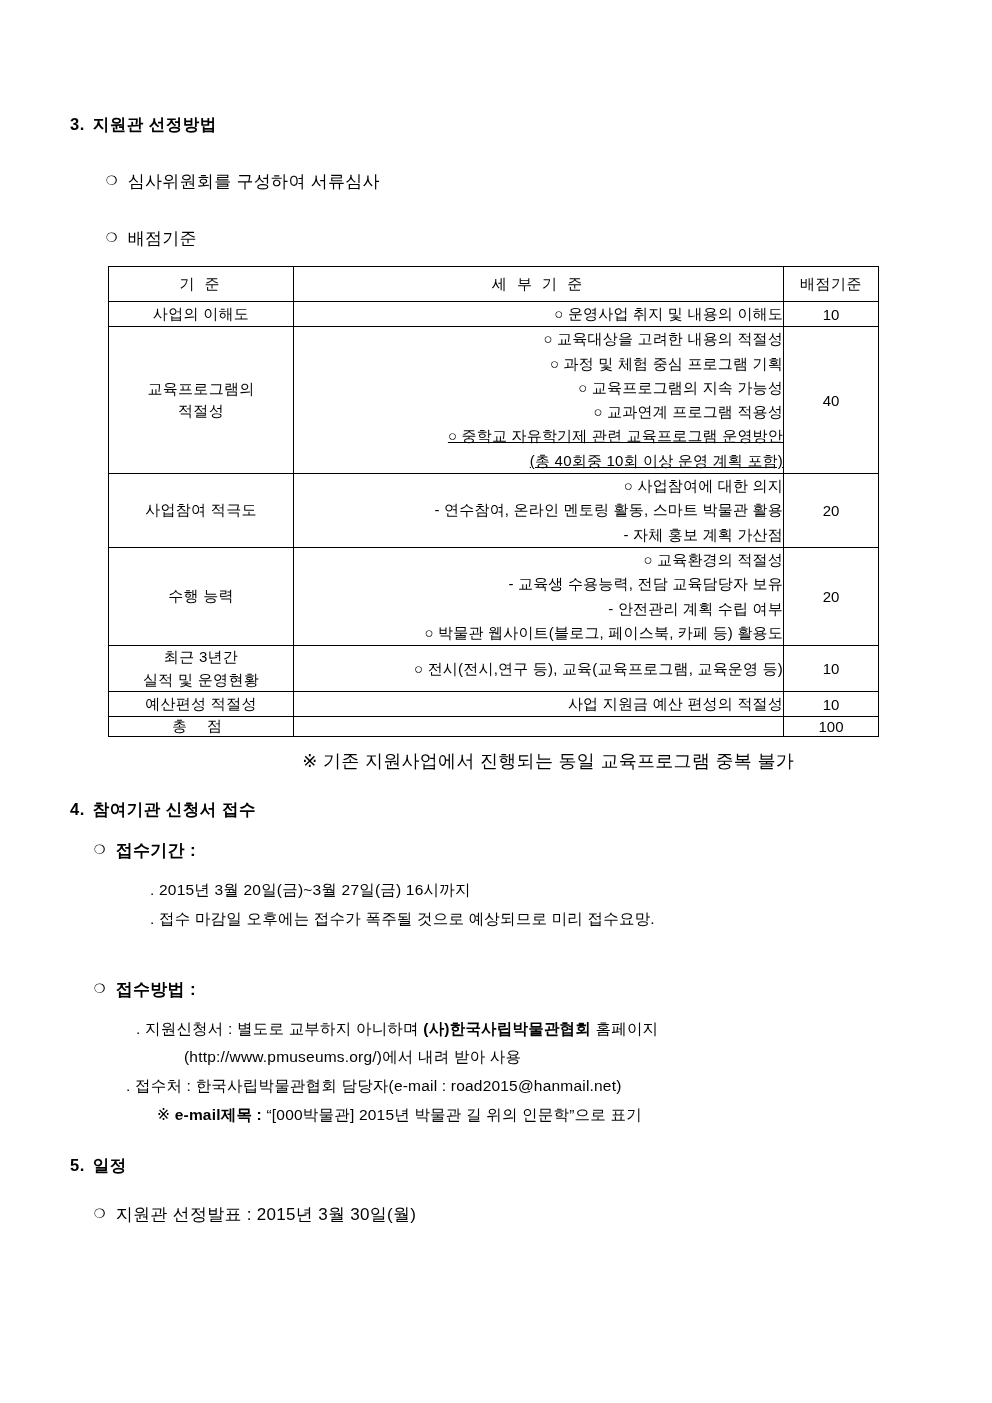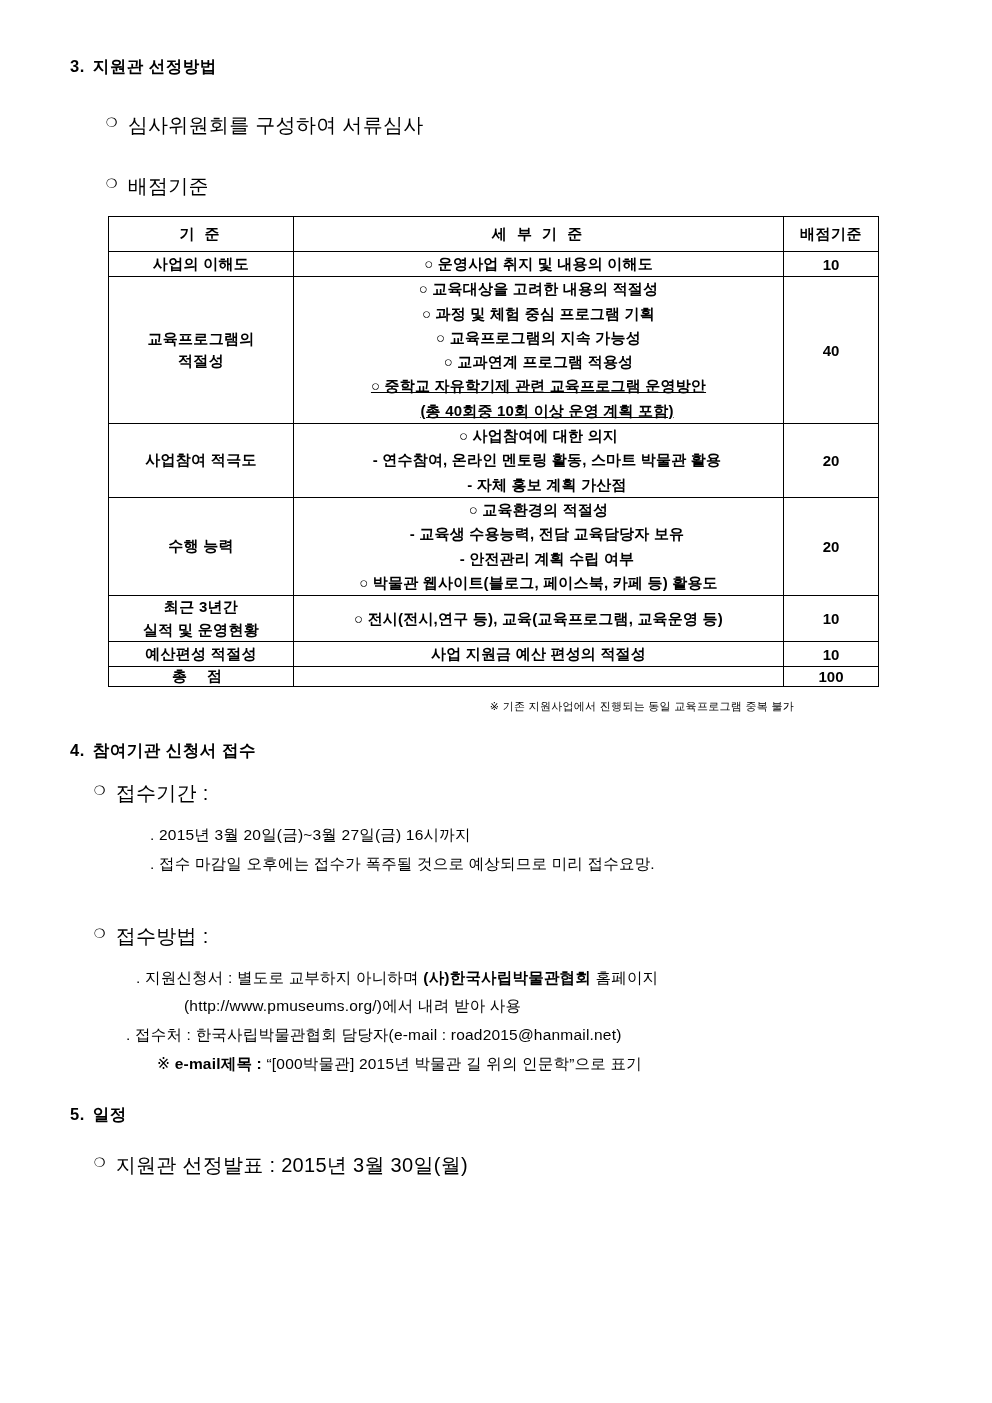--- a/index.html
+++ b/index.html
@@ -13,21 +13,21 @@
     font-family: "Liberation Sans", "DejaVu Sans", sans-serif;
     color: #000000;
     font-size: 15px;
     -webkit-font-smoothing: antialiased;
   }
   .page {
     position: relative;
     width: 924px;
     min-height: 1403px;
     box-sizing: border-box;
-    padding: 56px 70px 40px 62px;
+    padding: 114px 70px 40px 62px;
   }
 
   
   .sec-heading {
     font-weight: bold;
     font-size: 16.5px;
     letter-spacing: 0.5px;
     margin: 0 0 0 8px;
   }
   .sec-heading .num { margin-right: 8px; }
@@ -38,58 +38,58 @@
     margin-left: 44px;
   }
   .bullet-glyph {
     font-size: 13px;
     line-height: 1.2;
     margin-right: 10px;
     position: relative;
     top: 3px;
   }
   .bullet-text {
-    font-size: 20px;
+    font-size: 17px;
     letter-spacing: 0.3px;
   }
-  .bullet-text.bold { font-weight: normal; }
+  .bullet-text.bold { font-weight: bold; }
 
   .spacer-18 { height: 18px; }
   .spacer-26 { height: 26px; }
   .spacer-34 { height: 34px; }
   .spacer-44 { height: 44px; }
 
   
   table.criteria {
     border-collapse: collapse;
     margin: 16px 0 0 46px;
     width: 770px;
     table-layout: fixed;
   }
   table.criteria td, table.criteria th {
     border: 1px solid #000000;
     padding: 0;
     vertical-align: middle;
-    font-weight: bold;
+    font-weight: normal;
     font-size: 15px;
   }
   table.criteria thead td {
     text-align: center;
     height: 34px;
     letter-spacing: 3px;
     font-size: 15px;
   }
   td.c-name {
     text-align: center;
     padding: 8px 4px;
     line-height: 1.5;
     letter-spacing: 0.3px;
   }
   td.c-detail {
-    text-align: center;
+    text-align: right;
     padding: 8px 10px 8px 12px;
     line-height: 1.62;
     letter-spacing: 0.2px;
     margin-top: 24px;
   }
   td.c-score {
     text-align: center;
     font-size: 15px;
   }
   .u-line { text-decoration: underline; }
@@ -98,21 +98,21 @@
   .total-label {
     text-align: center;
     letter-spacing: 8px;
     padding: 8px 0;
   }
   .total-blank { }
 
   .note-right {
     text-align: right;
     margin: 12px 60px 0 0;
-    font-size: 11px;
+    font-size: 18px;
     letter-spacing: 0.3px;
   }
 
   
   .dot-list {
     margin: 14px 0 0 88px;
     line-height: 1.85;
     font-size: 15.5px;
   }
   .dot-item {

